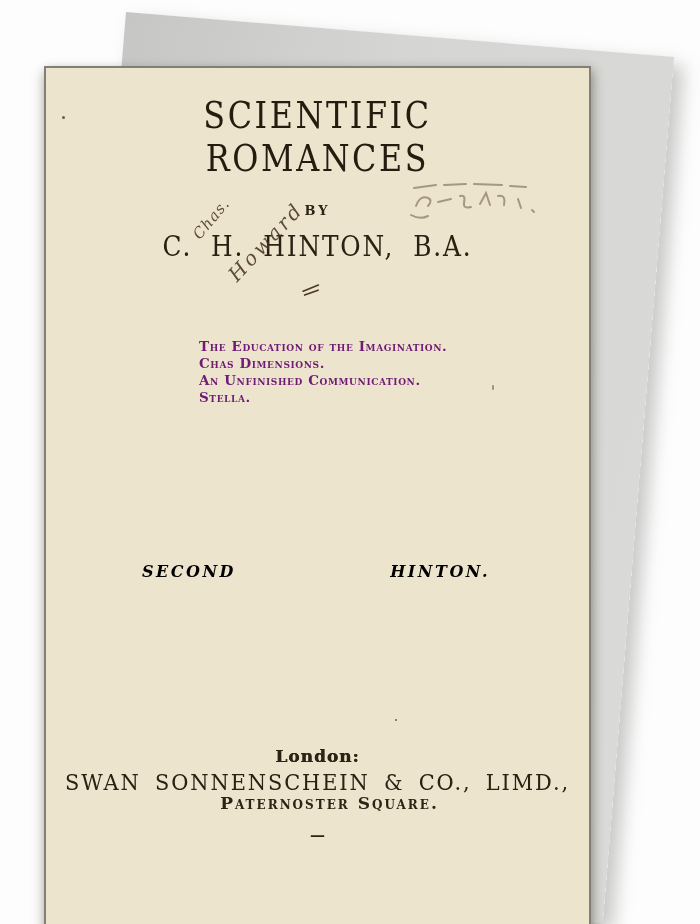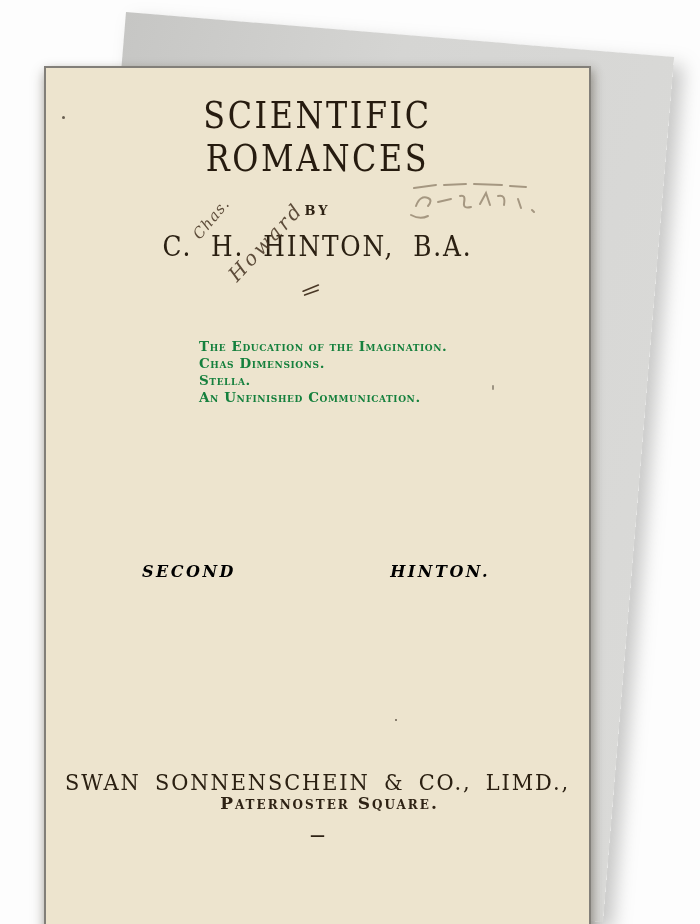--- a/index.html
+++ b/index.html
@@ -54,21 +54,21 @@
   }
   .hw-first{left:150px;top:160px;font-size:15px;letter-spacing:1px;
     transform:rotate(-50deg);transform-origin:left center;}
   .hw-middle{left:186px;top:198px;font-size:20px;letter-spacing:3px;
     transform:rotate(-47deg);transform-origin:left center;}
   .hw-underline{position:absolute;left:254px;top:215px;}
   .pencil-scribble{position:absolute;left:360px;top:110px;opacity:.55;}
   .contents{
     left:153px;top:270px;font-size:13.5px;font-weight:700;
     font-variant:small-caps;line-height:17px;letter-spacing:.6px;
-    color:#15803d;
+    color:#701a75;
   }
   .series-row{
     left:96px;top:494px;width:348px;display:flex;justify-content:space-between;
     font-style:italic;font-size:16px;font-weight:700;letter-spacing:2.5px;
     color:#000000;
   }
   .imprint-city{top:678px;font-size:17px;font-weight:bold;letter-spacing:1px;
     text-shadow:.4px 0 0 currentColor;}
   .imprint-publisher{top:702px;font-size:22px;letter-spacing:2px;word-spacing:6px;
     transform:scaleX(.95);color:#2b2012;}
@@ -114,29 +114,30 @@
         <path d="M92 18 q8 -2 6 9"></path>
         <path d="M112 21 l3 9"></path>
         <path d="M5 37 q9 5 17 1"></path>
         <path d="M126 32 l2 2"></path>
       </g>
     </svg>
 
     <div class="contents">
       <div>The Education of the Imagination.</div>
       <div>Chas Dimensions.</div>
+      <div>An Unfinished Communication.</div>
       <div>Stella.</div>
-      <div>An Unfinished Communication.</div>
     </div>
 
     <div class="series-row">
       <span>SECOND</span>
       <span>HINTON.</span>
     </div>
 
+    <div class="imprint-city centered">London:</div>
 
     <div class="imprint-publisher centered">SWAN SONNENSCHEIN &amp; CO., LIMD.,</div>
 
     <div class="imprint-address centered">Paternoster Square.</div>
 
     <div class="imprint-divider centered">—</div>
 
 
     <div class="speck s1"></div>
     <div class="speck s2"></div>

